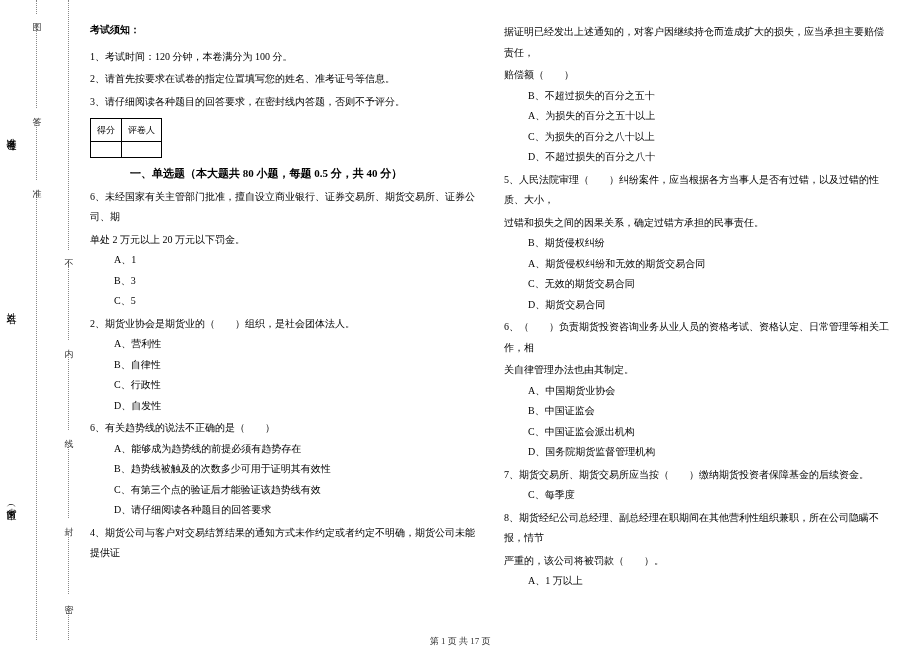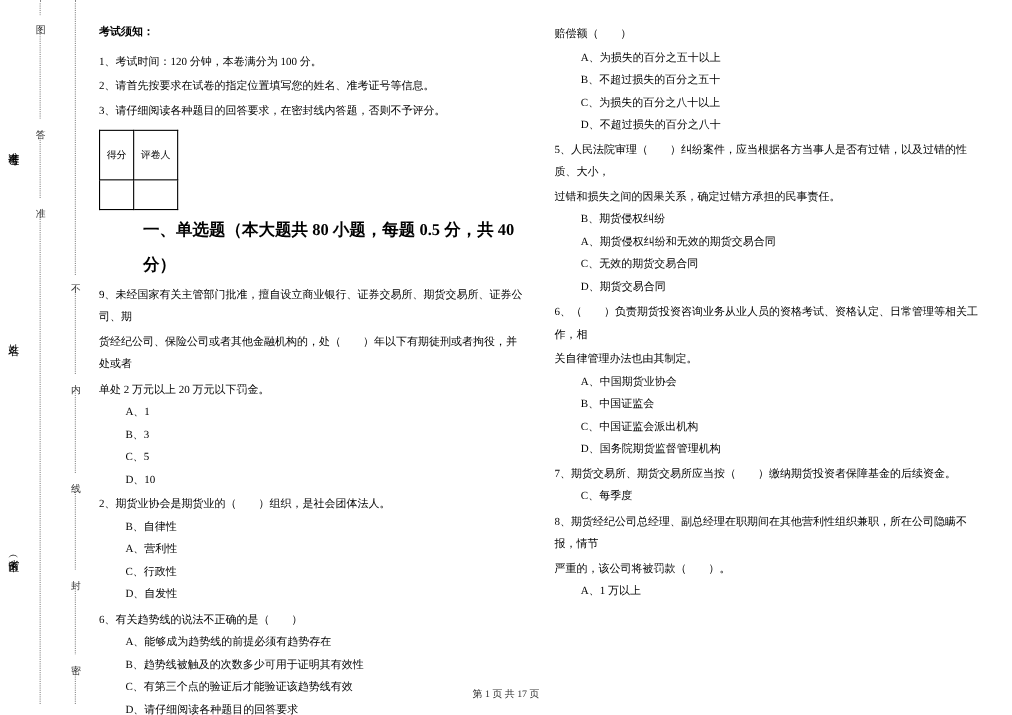--- a/index.html
+++ b/index.html
@@ -79,37 +79,37 @@
       margin-bottom: 6px;
     }
     .score-table {
       border-collapse: collapse;
       margin: 6px 0 4px 0;
       display: inline-table;
       vertical-align: middle;
     }
     .score-table td {
       border: 1px solid #000;
-      padding: 13px 6px;
+      padding: 2px 6px;
       font-size: 9px;
       height: 16px;
       min-width: 26px;
       text-align: center;
     }
     .section-title {
       font-weight: bold;
-      font-size: 15px;
+      font-size: 11px;
       display: inline-block;
       margin-left: 40px;
     }
     .q { margin-top: 2px; }
     .opt { padding-left: 24px; }
     .footer {
       position: absolute;
-      bottom: 12px;
+      bottom: 2px;
       left: 0;
       width: 920px;
       text-align: center;
       font-size: 9px;
       color: #333;
     }
   </style>
 </head>
 <body>
 
@@ -151,47 +151,46 @@
             <td>评卷人</td>
           </tr>
           <tr>
             <td></td>
             <td></td>
           </tr>
         </tbody></table>
         <span class="section-title">一、单选题（本大题共 80 小题，每题 0.5 分，共 40 分）</span>
       </div>
 
-      <div class="q">9、未经国家有关主管部门批准，擅自设立商业银行、证券交易所、期货交易所、证券公司、期</div>
-      <div class="q">货经纪公司、保险公司或者其他金融机构的，处（　　）年以下有期徒刑或者拘役，并处或者</div>
+      <div class="q">6、未经国家有关主管部门批准，擅自设立商业银行、证券交易所、期货交易所、证券公司、期</div>
       <div class="q">单处 2 万元以上 20 万元以下罚金。</div>
       <div class="opt">A、1</div>
       <div class="opt">B、3</div>
       <div class="opt">C、5</div>
-      <div class="opt">D、10</div>
 
       <div class="q">2、期货业协会是期货业的（　　）组织，是社会团体法人。</div>
+      <div class="opt">A、营利性</div>
       <div class="opt">B、自律性</div>
-      <div class="opt">A、营利性</div>
       <div class="opt">C、行政性</div>
       <div class="opt">D、自发性</div>
 
       <div class="q">6、有关趋势线的说法不正确的是（　　）</div>
       <div class="opt">A、能够成为趋势线的前提必须有趋势存在</div>
       <div class="opt">B、趋势线被触及的次数多少可用于证明其有效性</div>
       <div class="opt">C、有第三个点的验证后才能验证该趋势线有效</div>
       <div class="opt">D、请仔细阅读各种题目的回答要求</div>
 
       <div class="q">4、期货公司与客户对交易结算结果的通知方式未作约定或者约定不明确，期货公司未能提供证</div>
     </div>
 
     <div class="col">
+      <div class="q">据证明已经发出上述通知的，对客户因继续持仓而造成扩大的损失，应当承担主要赔偿责任，</div>
       <div class="q">赔偿额（　　）</div>
+      <div class="opt">B、不超过损失的百分之五十</div>
       <div class="opt">A、为损失的百分之五十以上</div>
-      <div class="opt">B、不超过损失的百分之五十</div>
       <div class="opt">C、为损失的百分之八十以上</div>
       <div class="opt">D、不超过损失的百分之八十</div>
 
       <div class="q">5、人民法院审理（　　）纠纷案件，应当根据各方当事人是否有过错，以及过错的性质、大小，</div>
       <div class="q">过错和损失之间的因果关系，确定过错方承担的民事责任。</div>
       <div class="opt">B、期货侵权纠纷</div>
       <div class="opt">A、期货侵权纠纷和无效的期货交易合同</div>
       <div class="opt">C、无效的期货交易合同</div>
       <div class="opt">D、期货交易合同</div>
 

